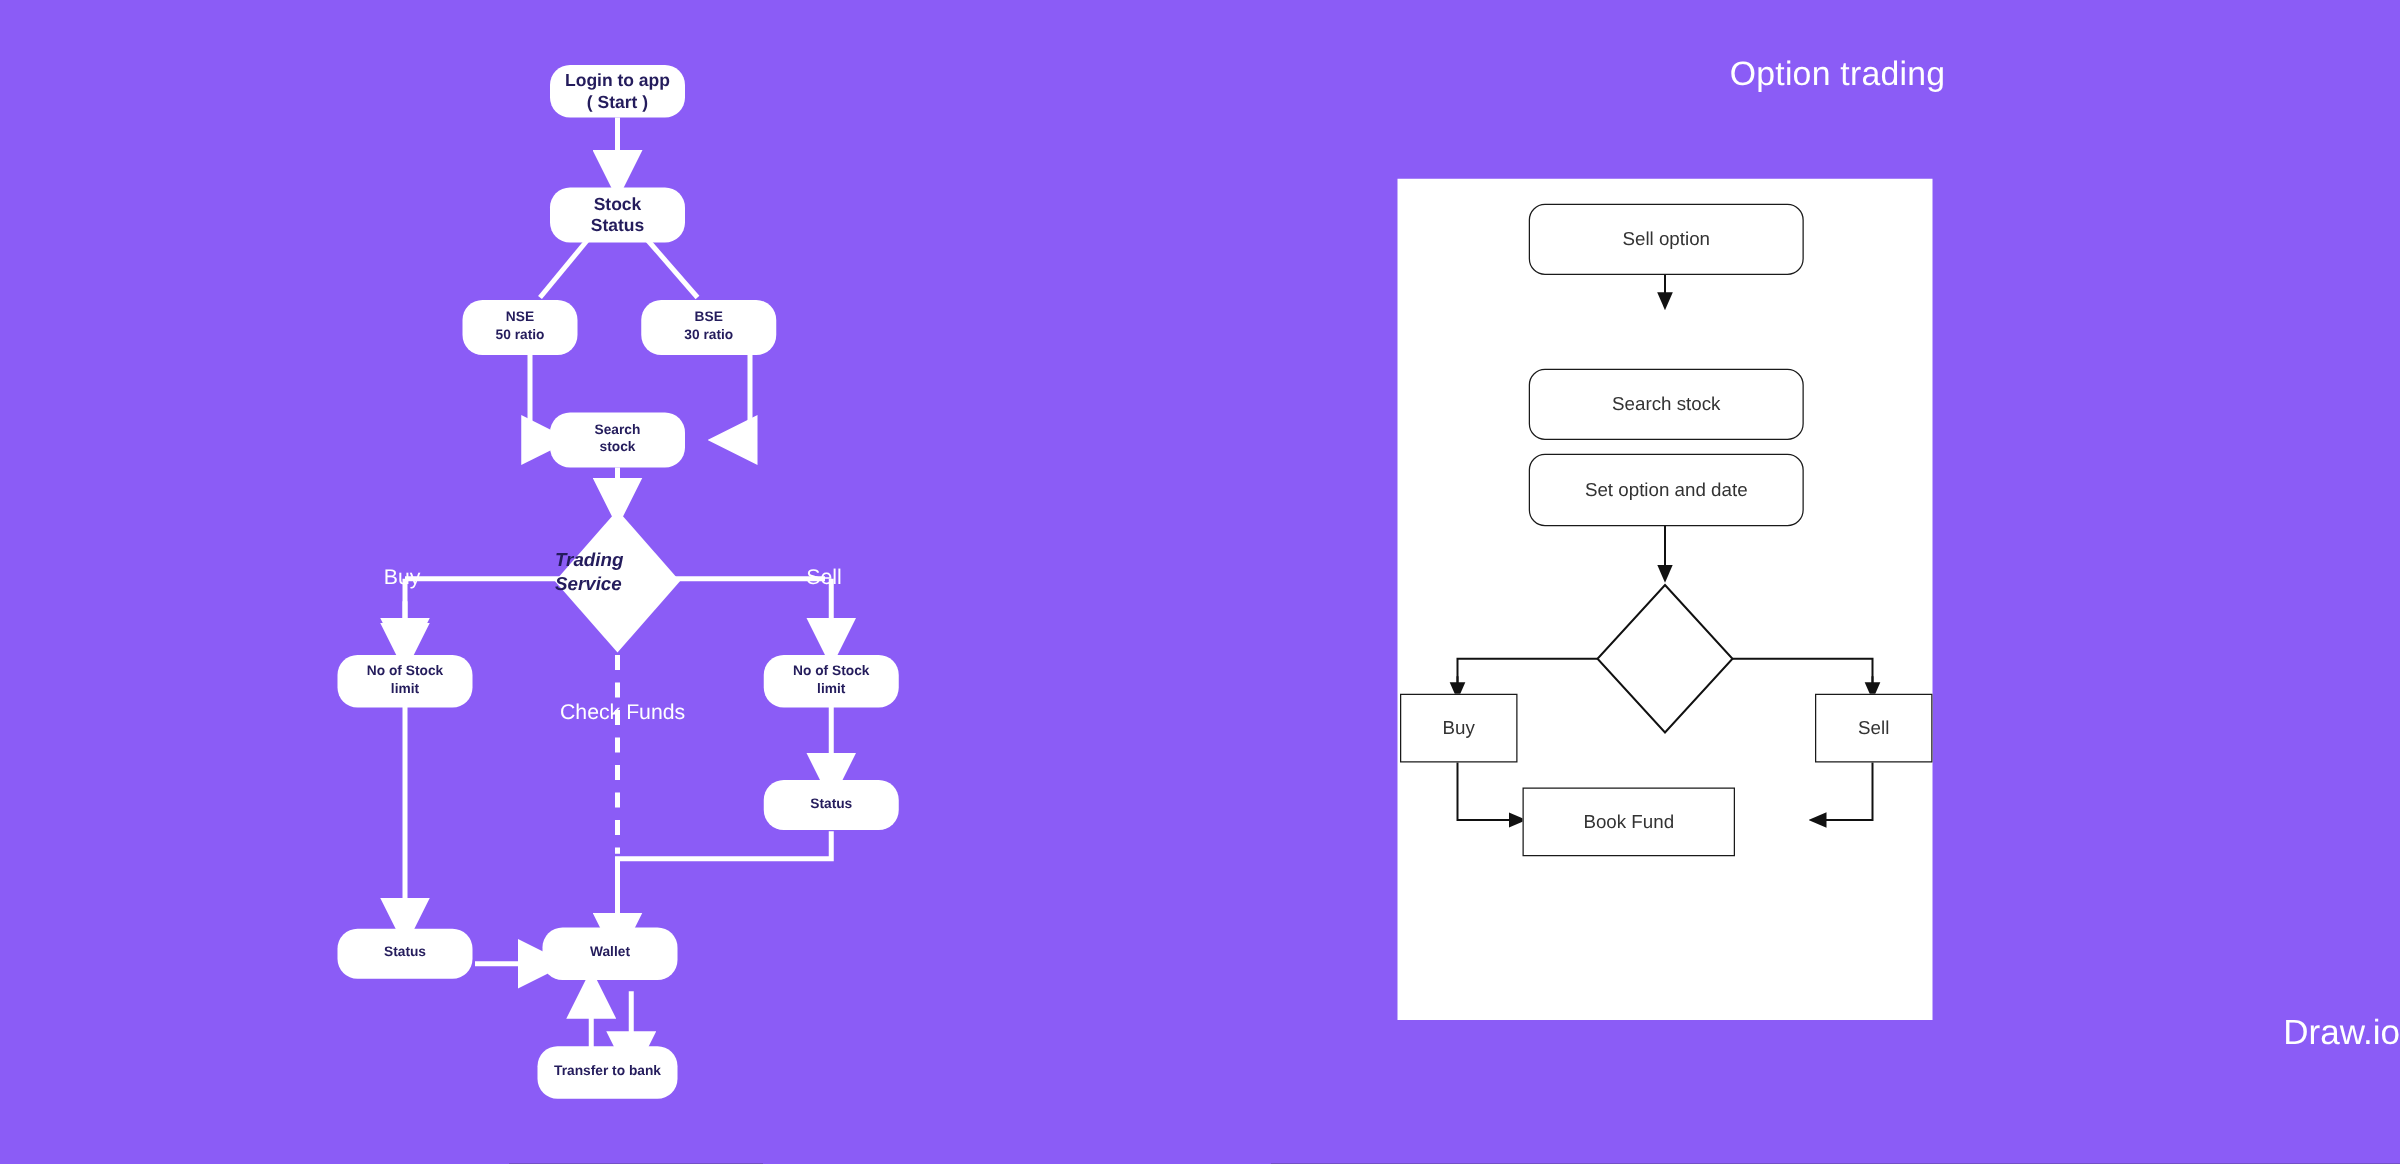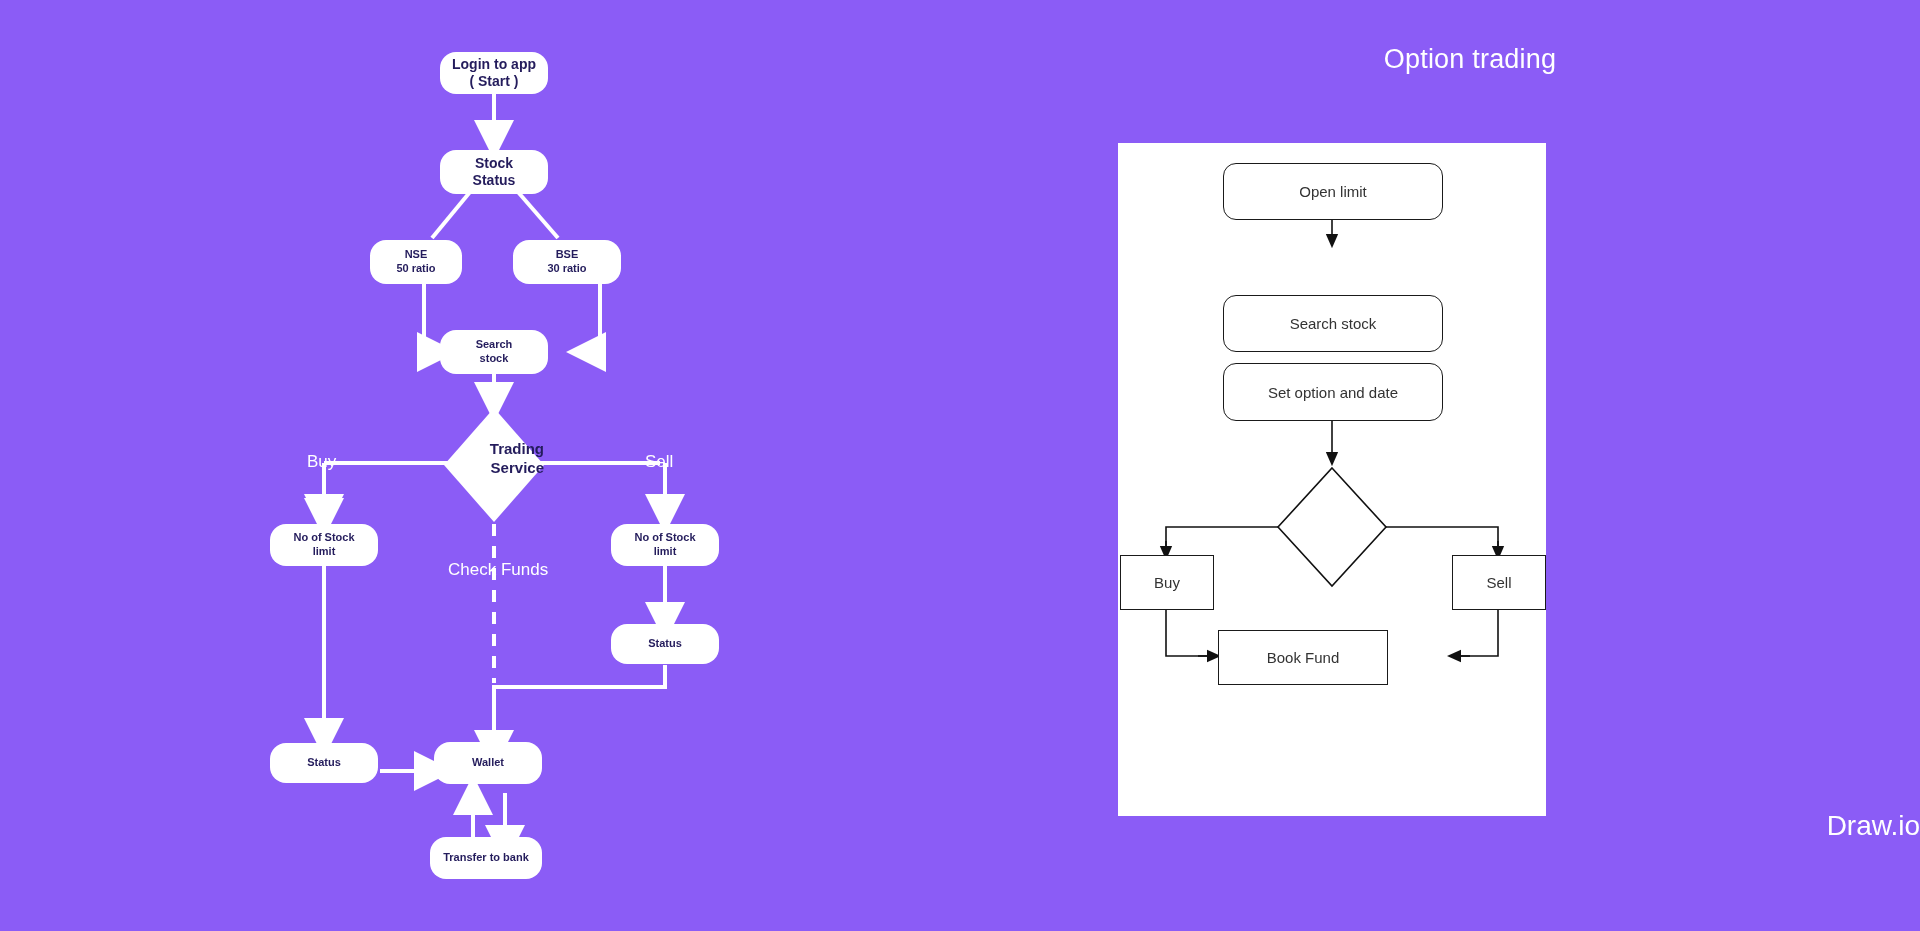--- a/index.html
+++ b/index.html
@@ -12,21 +12,21 @@
   .node{
     position:absolute;background:#ffffff;border-radius:16px;
     display:flex;align-items:center;justify-content:center;text-align:center;
     color:#241c5c;font-weight:700;line-height:1.25;
     box-shadow:0 0 0 0 rgba(0,0,0,0);
   }
   .node span{display:block;}
   .node-lg{font-size:14px;}
   .node-sm{font-size:11px;}
   .edge-label{position:absolute;color:#ffffff;font-size:17px;font-weight:400;}
-  .diamond-label{position:absolute;color:#241c5c;font-size:15px;font-weight:700;text-align:right;line-height:1.25;}
+  .diamond-label{position:absolute;color:#241c5c;font-size:15px;font-weight:700;text-align:left;line-height:1.25;font-style:italic;}
 
   
   #right-panel{position:absolute;left:1020px;top:0;width:900px;height:931px;}
   #opt-title{position:absolute;left:0;top:44px;width:900px;text-align:center;color:#ffffff;font-size:27px;font-weight:400;letter-spacing:.2px;}
   #canvas{position:absolute;left:98px;top:143px;width:428px;height:673px;background:#ffffff;}
   #drawio-caption{position:absolute;left:0;top:810px;width:900px;text-align:right;color:#ffffff;font-size:28px;font-weight:400;}
   .r-svg{position:absolute;left:0;top:0;width:428px;height:673px;}
   .rnode{position:absolute;background:#ffffff;border:1.6px solid #1a1a1a;
     display:flex;align-items:center;justify-content:center;text-align:center;
     color:#333333;font-size:15px;font-weight:400;}
@@ -196,21 +196,21 @@
 
           <path d="M 48,465 L 48,513 L 95,513"></path>
           <line x1="80" y1="513" x2="100" y2="513" marker-end="url(#bArrow)"></line>
 
           <path d="M 380,465 L 380,513 L 336,513"></path>
           <line x1="352" y1="513" x2="332" y2="513" marker-end="url(#bArrow)"></line>
         </g>
       </svg>
 
       <div class="rnode round" style="left:105px;top:20px;width:218px;height:55px;">
-        <span>Open limit</span>
+        <span>Sell option</span>
       </div>
 
       <div class="rnode round" style="left:105px;top:120px;width:218px;height:55px;margin-top:32px;">
         <span>Search stock</span>
       </div>
 
       <div class="rnode round" style="left:105px;top:220px;width:218px;height:56px;">
         <span>Set option and date</span>
       </div>
 

